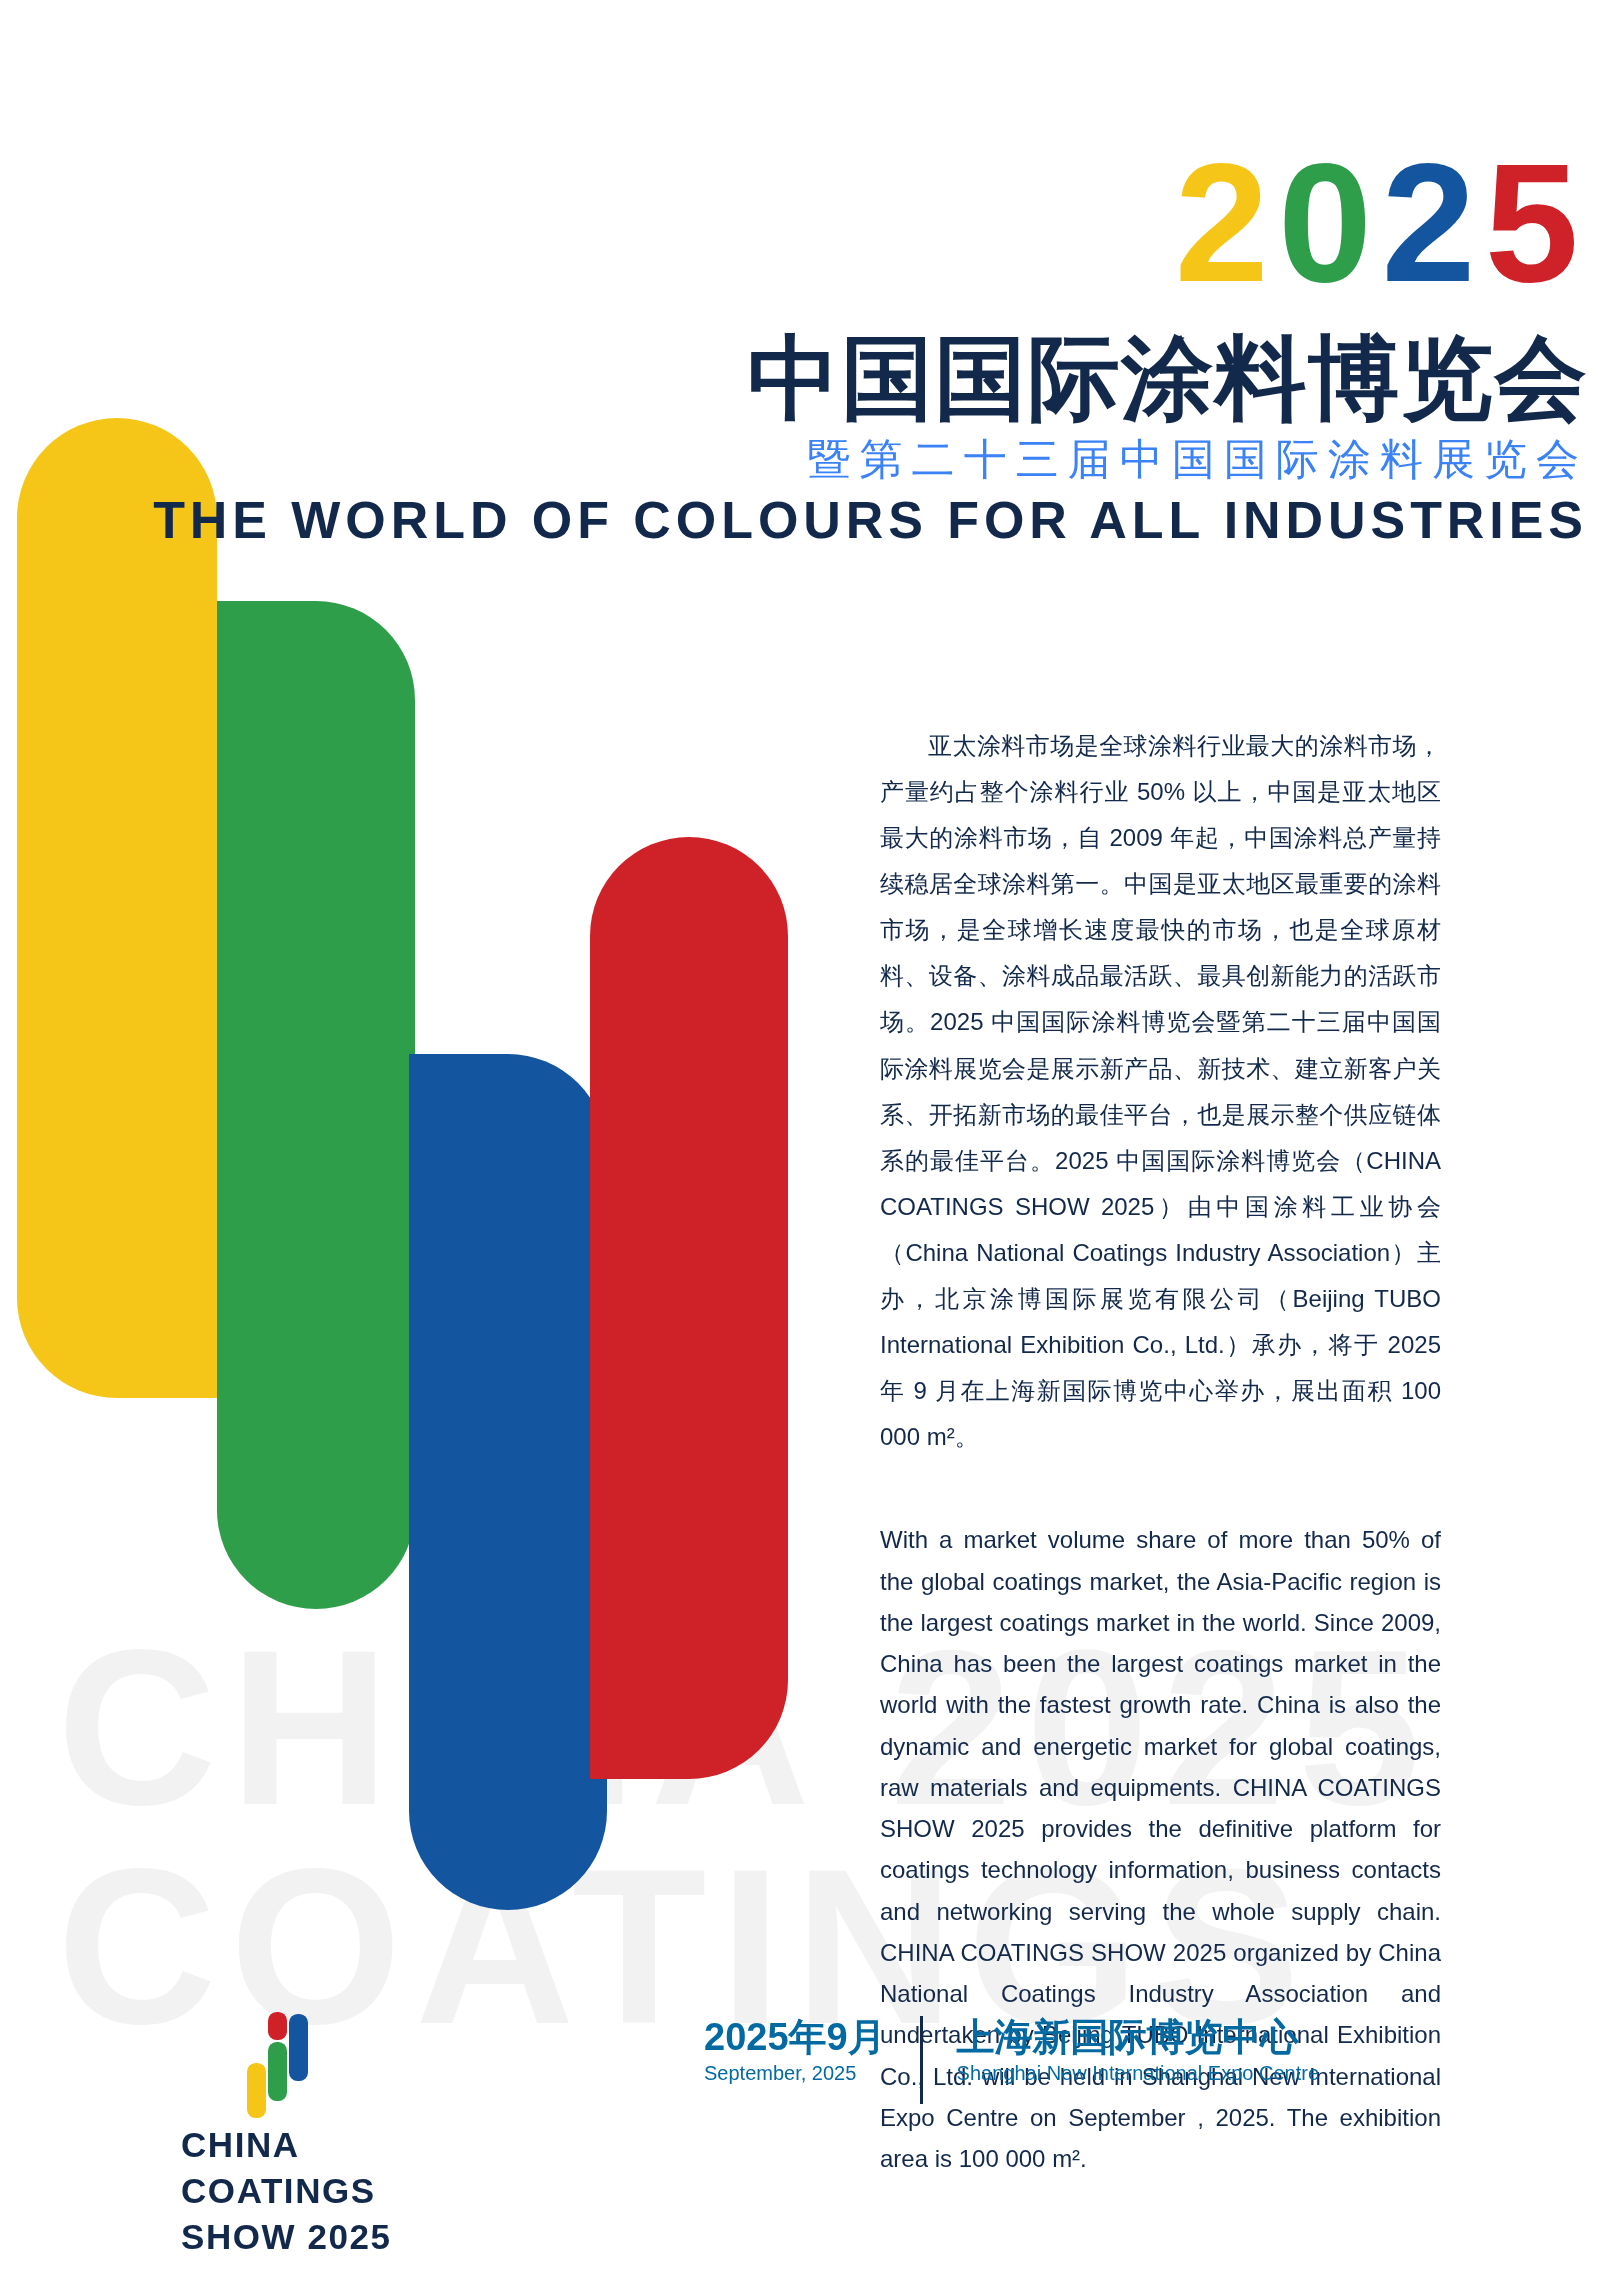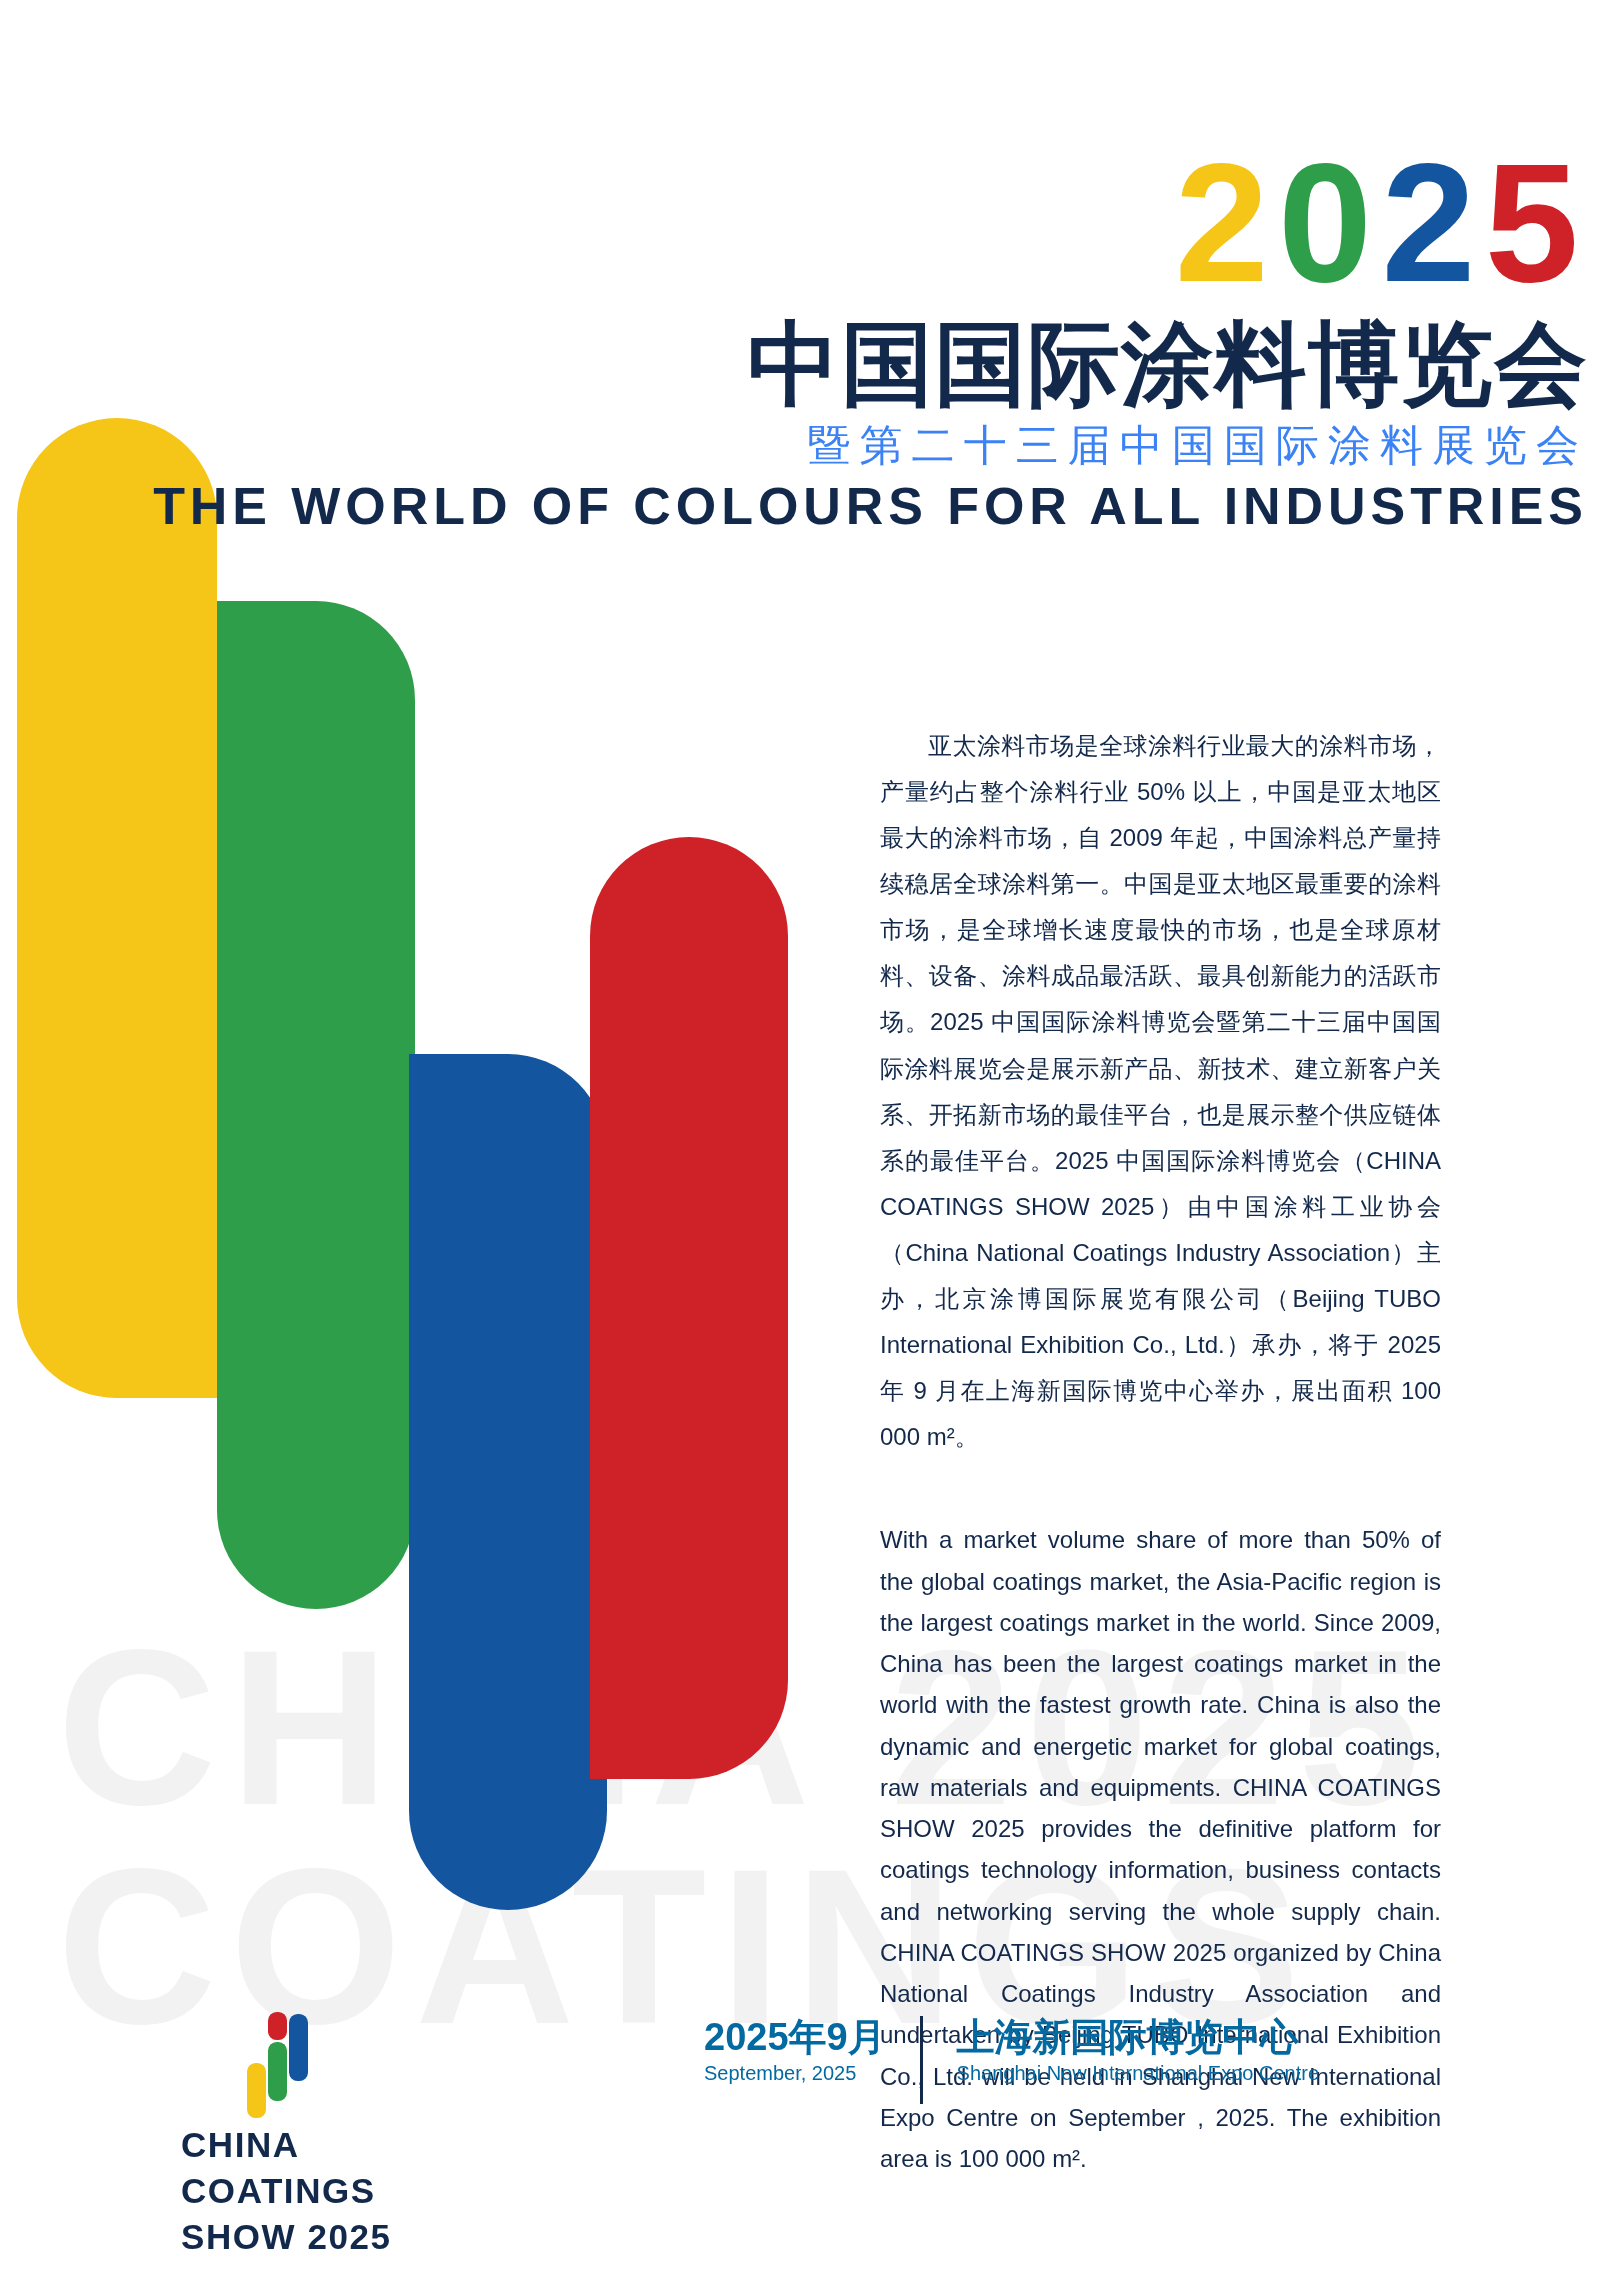--- a/index.html
+++ b/index.html
@@ -106,21 +106,21 @@
     line-height: 0.95;
     margin: 0;
   }
   .year span { display: inline-block; }
   .y-2 { color: #f5c518; }
   .y-0 { color: #2f9e4a; }
   .y-2b { color: #14559f; }
   .y-5 { color: #cf2128; }
 
   .title-cn {
-    margin: 12px 0 0 0;
+    margin: 26px 0 0 0;
     font-size: 92px;
     font-weight: 700;
     color: #13294b;
     letter-spacing: 0.015em;
     line-height: 1.05;
     white-space: nowrap;
   }
   .subtitle-cn {
     margin: 9.5px 0 0 0;
     font-size: 43px;

